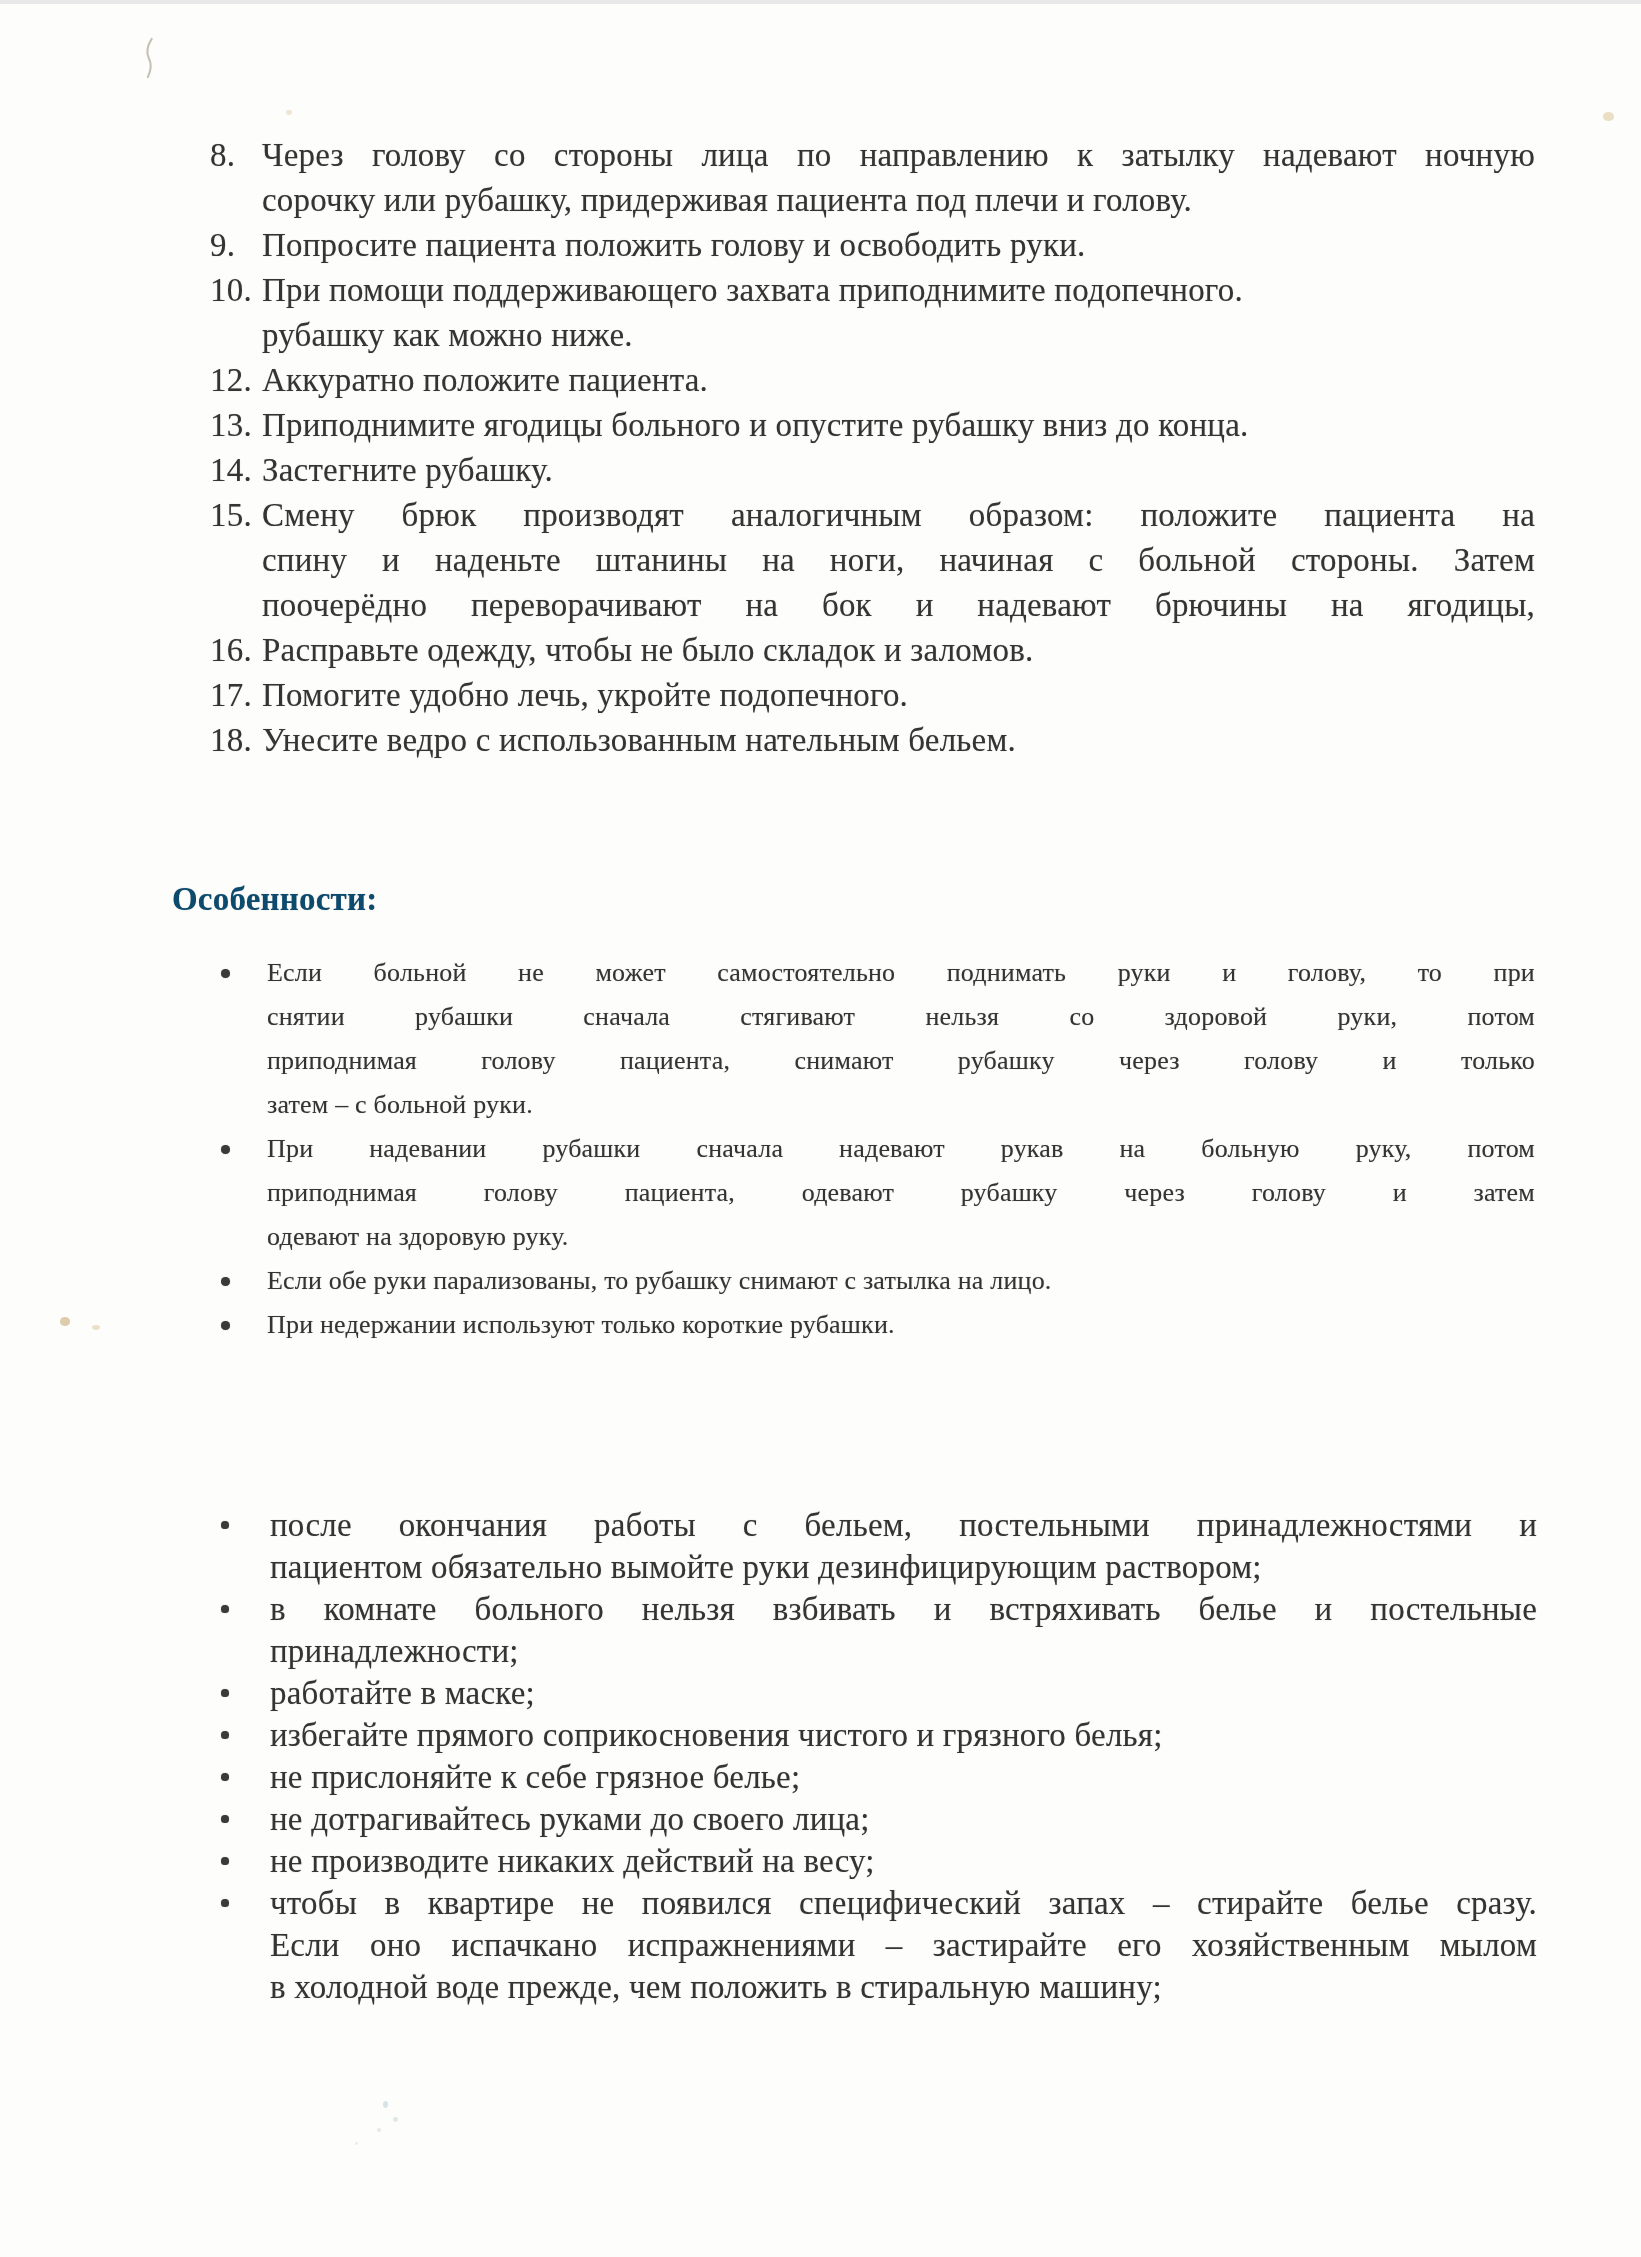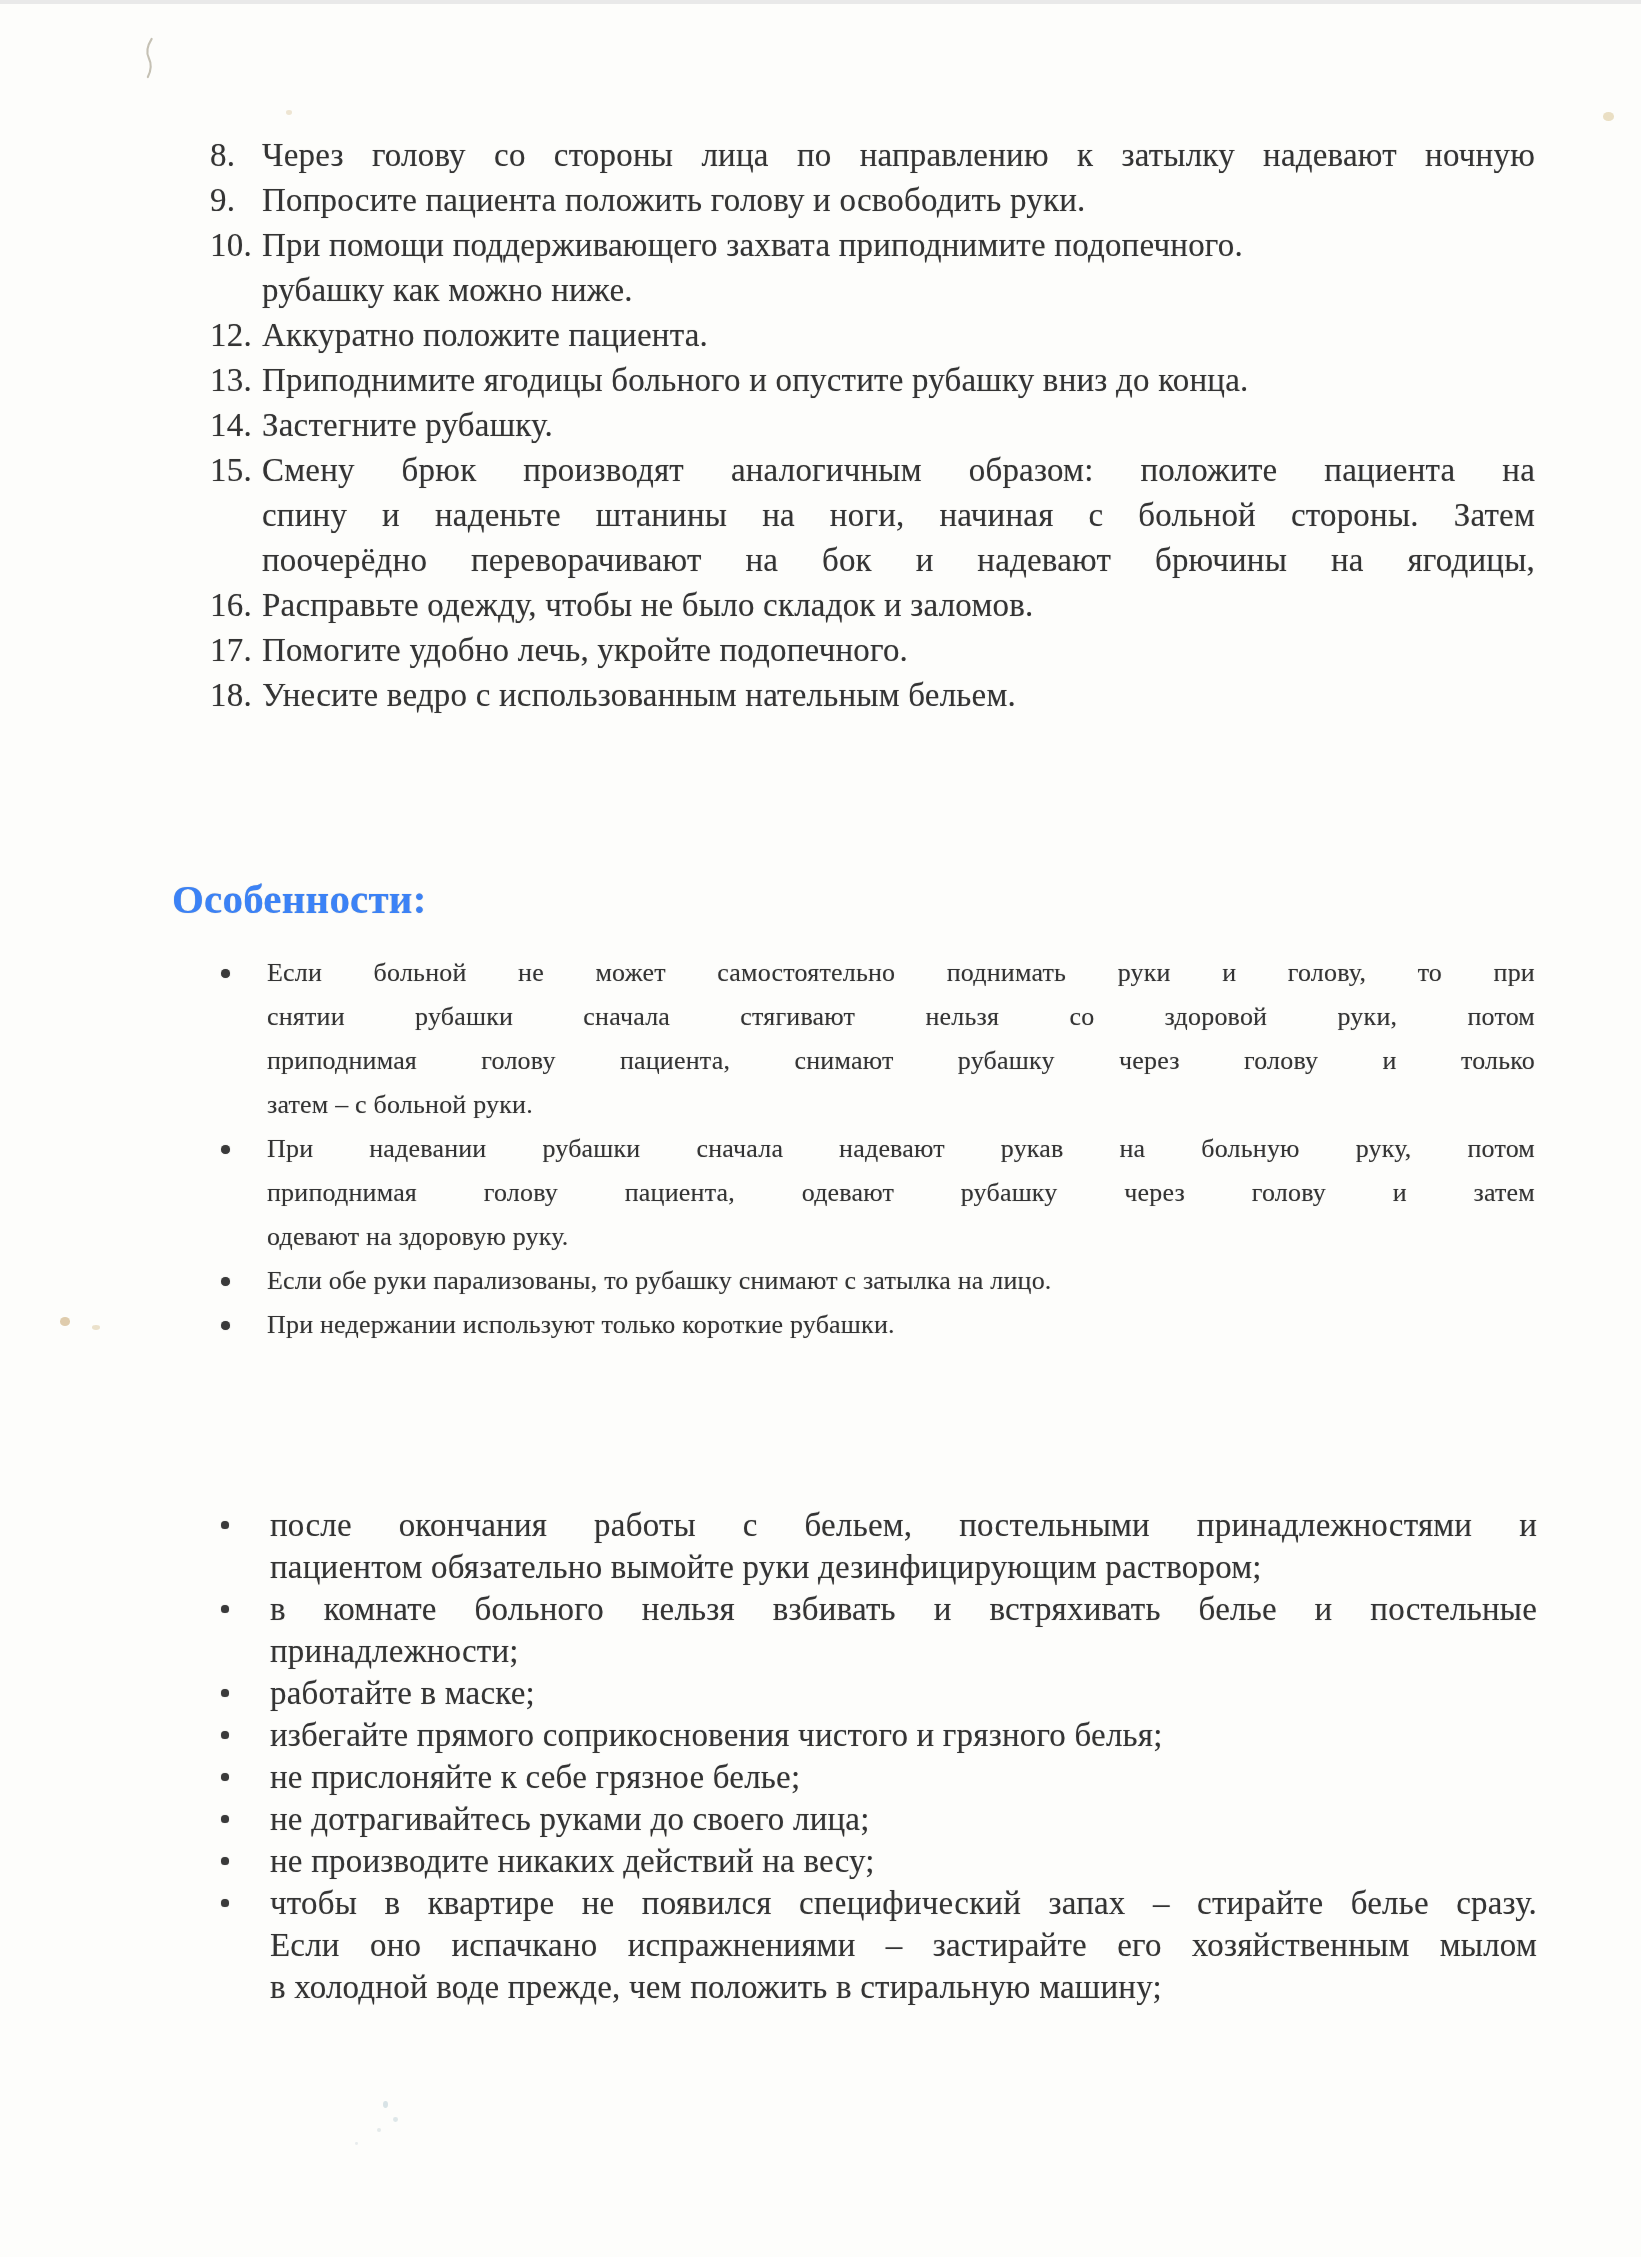--- a/index.html
+++ b/index.html
@@ -42,24 +42,24 @@
     text-align: justify;
     text-align-last: justify;
   }
 
   
   .features-heading {
     position: absolute;
     top: 873px;
     left: 172px;
     right: 106px;
-    font-size: 41px;
+    font-size: 33px;
     font-weight: bold;
     line-height: 45px;
-    color: #3b82f6;
+    color: #0c4a6e;
   }
   .bullets1 {
     position: absolute;
     top: 947px;
     left: 219px;
     right: 106px;
     font-size: 26px;
   }
   .bullets1 .line { line-height: 44px; white-space: nowrap; padding-left: 48px; }
   .bullet-item { position: relative; }
@@ -122,20 +122,21 @@
   <div class="artifact speck a-speck3"></div>
   <div class="artifact speck a-speck4"></div>
   <div class="artifact speck a-speck5"></div>
   <div class="artifact speck a-speck6"></div>
   <div class="artifact speck a-speck7"></div>
   <div class="artifact speck a-speck8"></div>
 
   <div class="numbered txt">
     <div>
       <div class="line stretch"><span class="num">8.</span><span>Через голову со стороны лица по направлению к затылку надевают ночную</span></div>
+      <div class="line cont">сорочку или рубашку, придерживая пациента под плечи и голову.</div>
     </div>
     <div>
       <div class="line"><span class="num">9.</span><span>Попросите пациента положить голову и освободить руки.</span></div>
     </div>
     <div>
       <div class="line"><span class="num">10.</span><span>При помощи поддерживающего захвата приподнимите подопечного.</span></div>
     </div>
     <div>
       <div class="line cont">рубашку как можно ниже.</div>
     </div>

